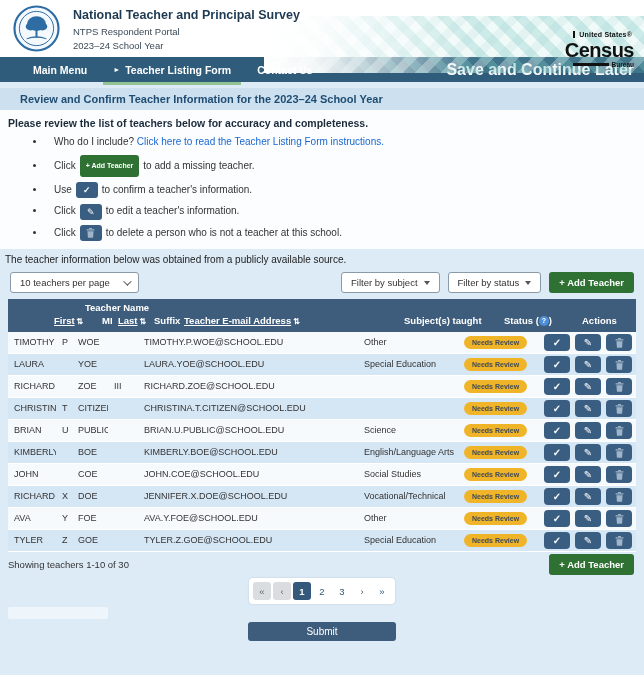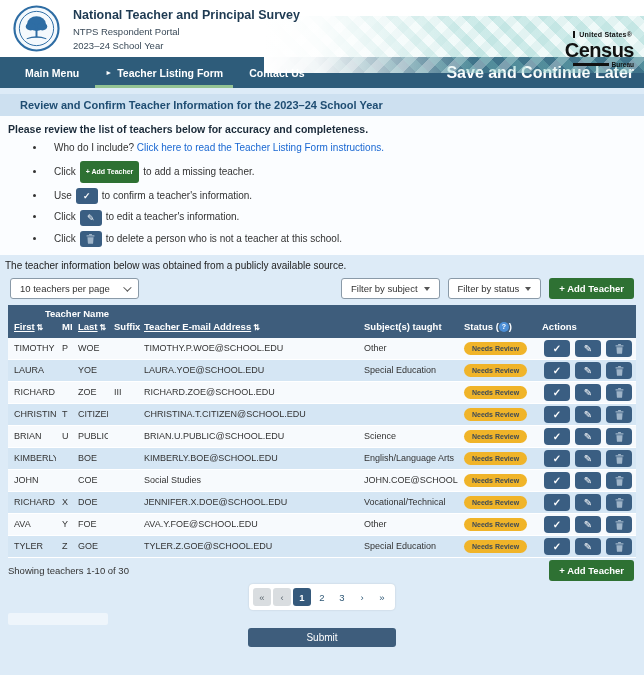--- a/index.html
+++ b/index.html
@@ -24,21 +24,21 @@
   .hdr-title { font-size:12.5px; font-weight:bold; color:#1E3A52; margin-bottom:3px; }
   .hdr-sub { font-size:9.5px; color:#3A4A58; line-height:1.5; }
   .census { position:absolute; right:10px; top:7px; text-align:right; color:#111; }
   .census-top { font-size:7px; font-weight:bold; letter-spacing:.2px; padding-right:2px; border-left:2px solid #111; display:inline-block; padding-left:4px; }
   .census-main { font-size:20px; font-weight:bold; letter-spacing:-.5px; line-height:.95; }
   .census-bottom { display:flex; align-items:center; justify-content:flex-end; margin-top:1px; }
   .census-bar { display:inline-block; width:36px; height:2.5px; background:#111; margin-right:3px; }
   .census-sub { font-size:6.5px; font-weight:bold; }
 
   
-  .nav { height:31px; background:#2E5C7A; display:flex; align-items:center; padding-left:25px; gap:26px; flex:0 0 auto; }
+  .nav { height:25px; background:#2E5C7A; display:flex; align-items:center; padding-left:33px; gap:26px; flex:0 0 auto; }
   .nav-item { color:#fff; font-size:10.5px; font-weight:bold; cursor:pointer; position:relative; height:25px; display:flex; align-items:center; gap:5px; }
   .nav-item.active::after { content:""; position:absolute; left:-10px; right:-10px; bottom:-3px; height:3px; background:#93C393; }
   .nav-marker { font-size:7px; line-height:1; }
   .nav-right { margin-left:auto; margin-right:10px; color:#fff; font-size:16px; font-weight:bold; cursor:pointer; }
 
   
   .band { margin-top:6px; height:22px; background:#CDE0F0; color:#1F4D72; font-size:11px; font-weight:bold; padding:5px 0 0 20px; flex:0 0 auto; }
 
   
   .instr { background:#FBFDFF; padding:5px 0 3px 0; flex:0 0 auto; }
@@ -54,21 +54,21 @@
   .controls { display:flex; align-items:center; margin:7px 10px 0 10px; flex:0 0 auto; }
   .perpage { height:21px; background:#fff; border:1px solid #8A9AA8; border-radius:3px; display:flex; align-items:center; gap:13px; padding:0 9px; font-size:9.5px; color:#333; cursor:pointer; }
   .chev { width:6px; height:6px; border-right:1.5px solid #555; border-bottom:1.5px solid #555; transform:rotate(45deg) translateY(-2px); }
   .ctrl-right { margin-left:auto; display:flex; gap:8px; }
   .filter-btn { height:21px; background:#fff; border:1px solid #8A9AA8; border-radius:3px; display:flex; align-items:center; gap:6px; padding:0 9px; font-size:9.5px; color:#333; cursor:pointer; }
   .caret { width:0; height:0; border-left:3.5px solid transparent; border-right:3.5px solid transparent; border-top:4.5px solid #555; }
   .green-btn { height:21px; background:#2E7133; color:#fff; border:none; border-radius:3px; font-size:9.5px; font-weight:bold; padding:0 10px; display:flex; align-items:center; cursor:pointer; font-family:"Liberation Sans",sans-serif; }
 
   
   .tbl { margin:6px 8px 0 8px; width:628px; flex:0 0 auto; }
-  .thead { background:#3E5D7C; color:#fff; }
+  .thead { background:#3E5D7C; color:#fff;padding-left:40px; }
   .t-group { height:13px; display:flex; }
   .t-group-label { width:138px; text-align:center; font-size:9.5px; font-weight:bold; padding-top:3px; }
   .t-cols, .t-row { display:grid; grid-template-columns:48px 16px 36px 30px 220px 100px 78px 100px; }
   .t-cols { height:20px; }
   .t-cols .c { font-size:9.5px; font-weight:bold; line-height:18px; padding-left:6px; white-space:nowrap; }
   .sortable { text-decoration:underline; cursor:pointer; }
   .sort-ico { font-size:8px; text-decoration:none; display:inline-block; margin-left:2px; }
   .qcircle { display:inline-block; width:10px; height:10px; border-radius:50%; background:#4D8FD6; color:#fff; font-size:7px; font-weight:bold; text-align:center; line-height:10px; vertical-align:1px; cursor:pointer; }
   .t-row { height:22px; border-bottom:1px solid #fff; }
   .t-row:nth-child(odd) { background:#F7FAFD; }
@@ -339,22 +339,22 @@
               </svg>
             </button>
         </div>
       </div>
 
       <div class="t-row">
         <div class="c">JOHN</div>
         <div class="c"></div>
         <div class="c">COE</div>
         <div class="c"></div>
+        <div class="c c-email">JOHN.COE@SCHOOL.EDU</div>
         <div class="c">Social Studies</div>
-        <div class="c c-email">JOHN.COE@SCHOOL.EDU</div>
         <div class="c"><span class="badge">Needs Review</span></div>
         <div class="c c-actions">
           <button class="act-btn act-check">✓</button>
           <button class="act-btn">✎</button>
           <button class="act-btn">
               <svg viewBox="0 0 10 11" width="9" height="10">
                 <rect x="3.4" y="0" width="3.2" height="1.3" rx="0.3" fill="#9FB4C8"></rect>
                 <rect x="0.6" y="1.3" width="8.8" height="1.4" rx="0.3" fill="#9FB4C8"></rect>
                 <path d="M1.6 3.5 h6.8 l-0.5 6.6 a0.7 0.7 0 0 1 -0.7 0.6 H2.8 a0.7 0.7 0 0 1 -0.7 -0.6 Z" fill="#9FB4C8"></path>
               </svg>

